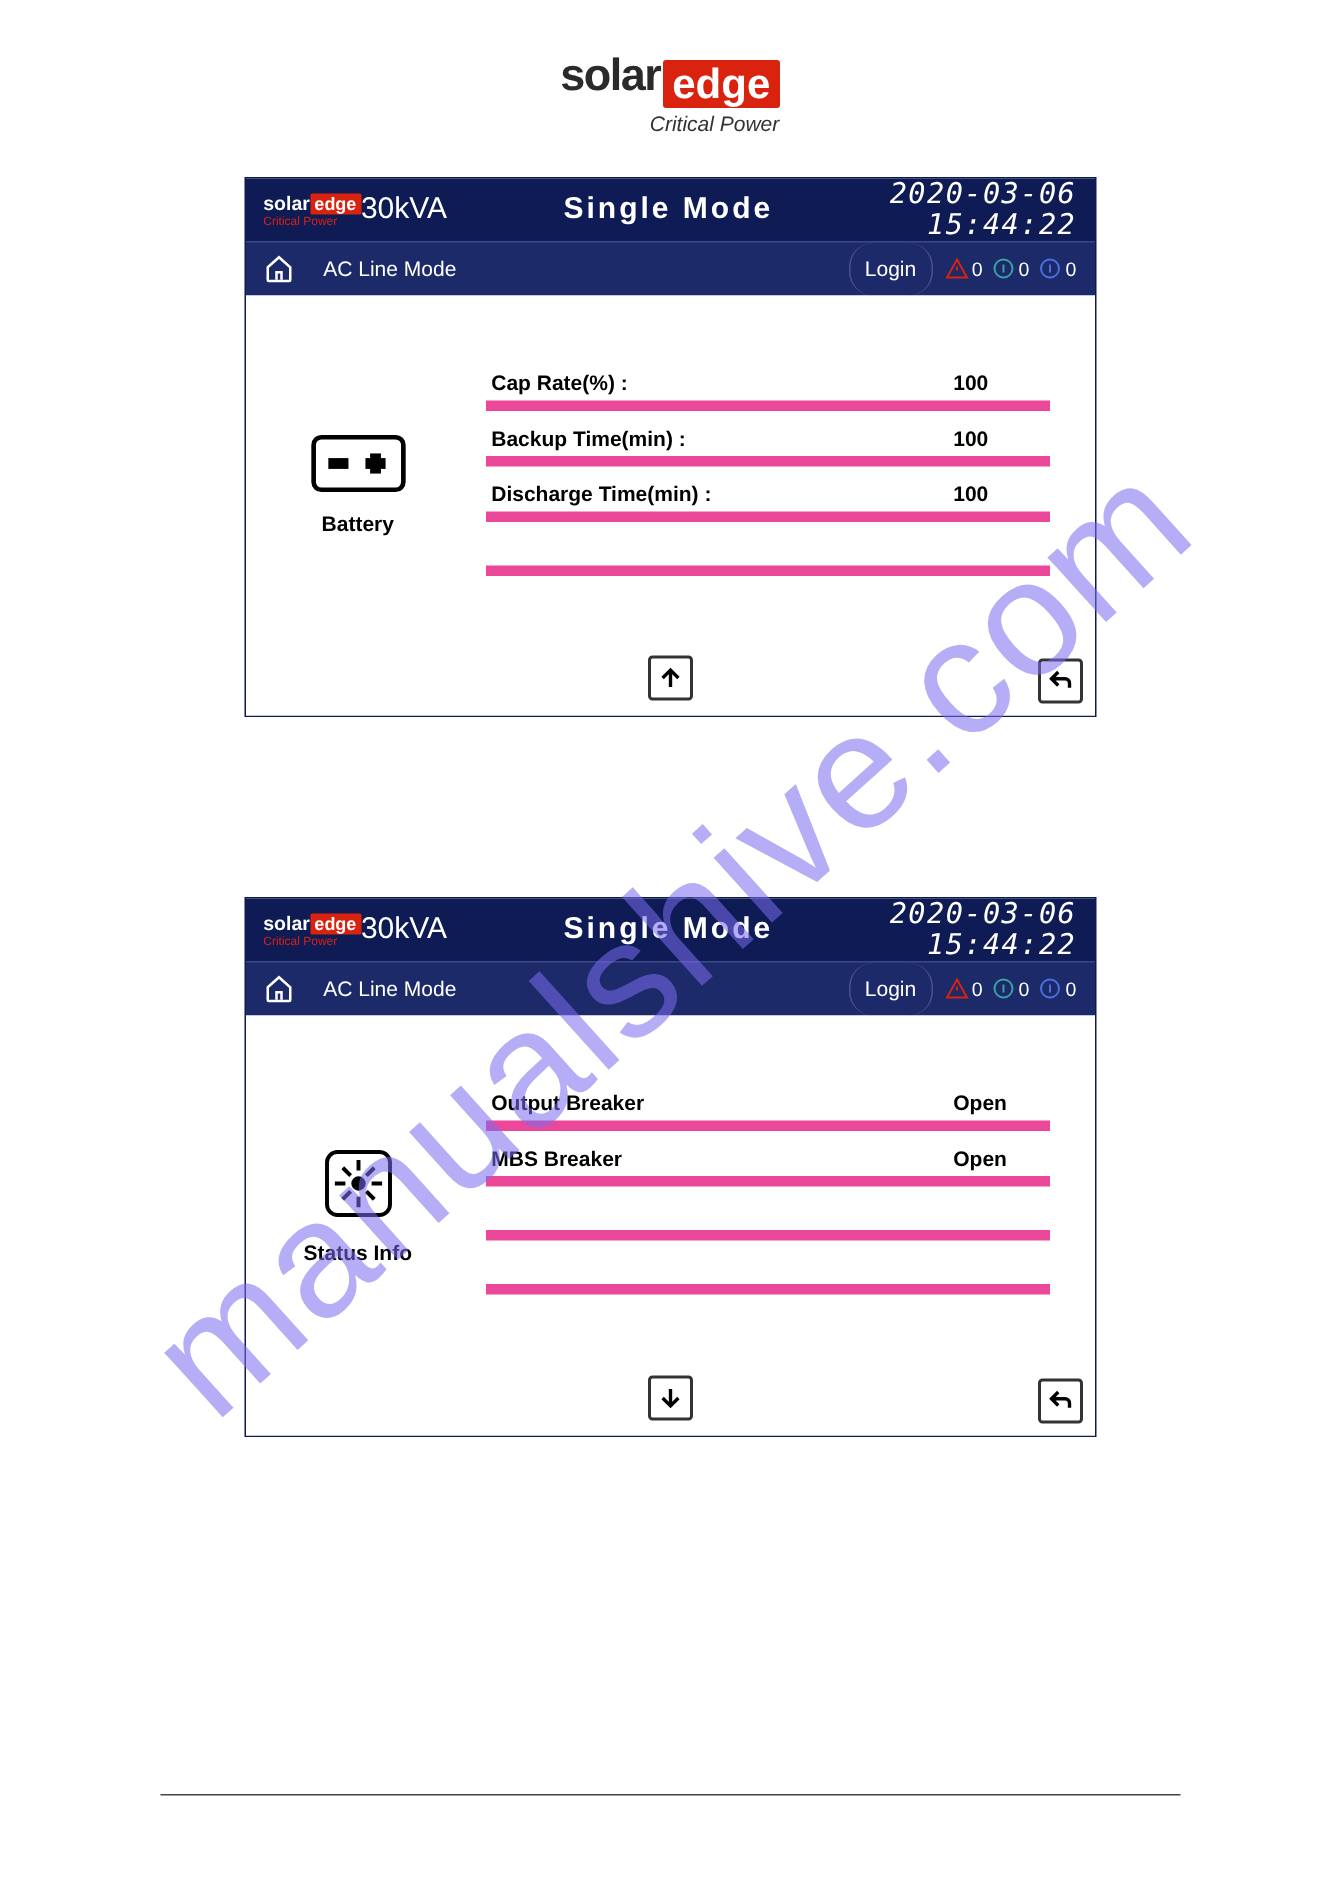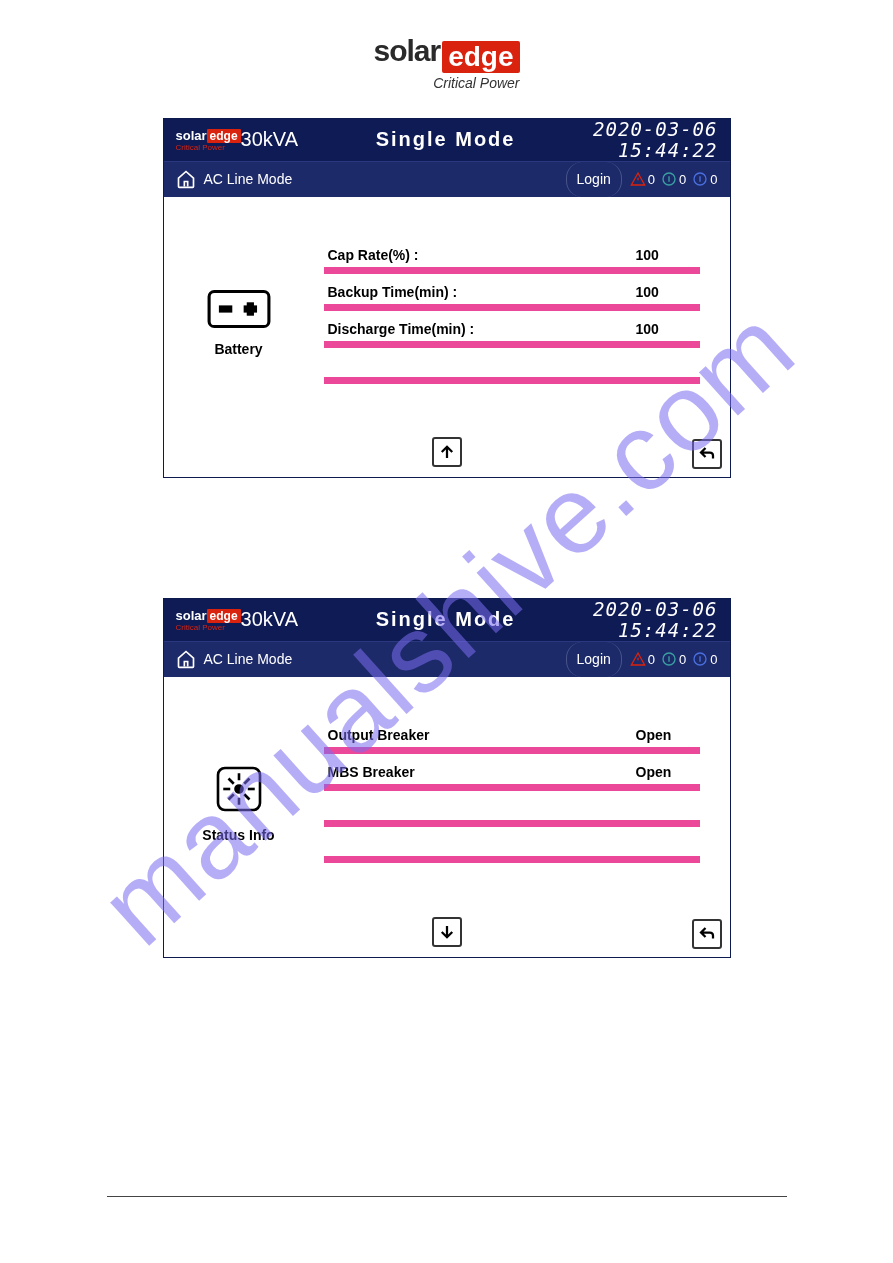--- a/index.html
+++ b/index.html
@@ -94,21 +94,21 @@
   .hdr2 {
     display: flex;
     align-items: center;
     background: #1d2a6a;
     color: #fff;
     height: 36px;
     padding: 0 12px;
     font-size: 14px;
     border-top: 1px solid #2a3880;
   }
-  .hdr2 .mode-left { display:flex; align-items:center; gap:8px; flex:1;}
+  .hdr2 .mode-left { display:flex; align-items:center; gap:20px; flex:1;}
   .hdr2 .login {
     border-left: 1px solid #4a548a;
     border-right: 1px solid #4a548a;
     padding: 9px 10px;
     height:100%; display:flex; align-items:center;border-radius:16px;
   }
   .hdr2 .status { display:flex; align-items:center; gap:6px; padding-left:8px;}
   .status-ico { display:inline-flex; align-items:center; gap:2px; font-size:13px;}
   .status-ico svg { width:16px; height:16px; }
 

